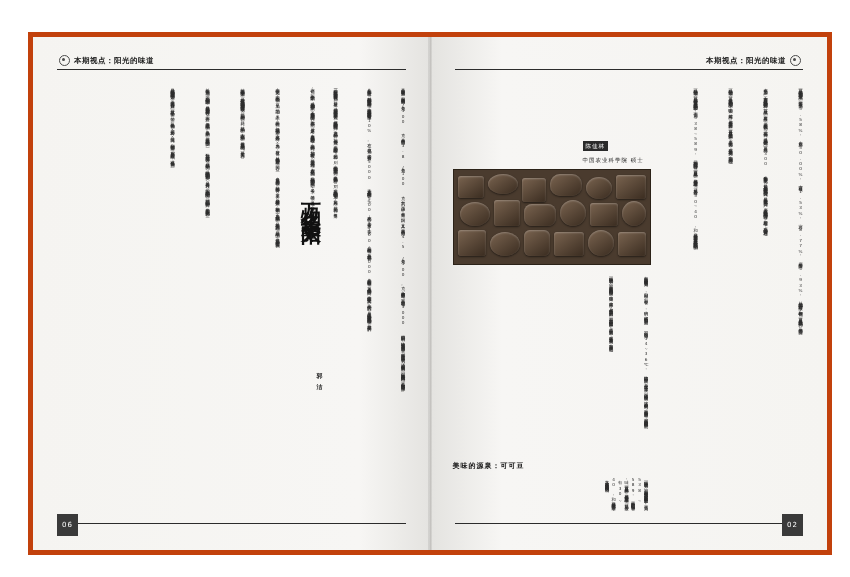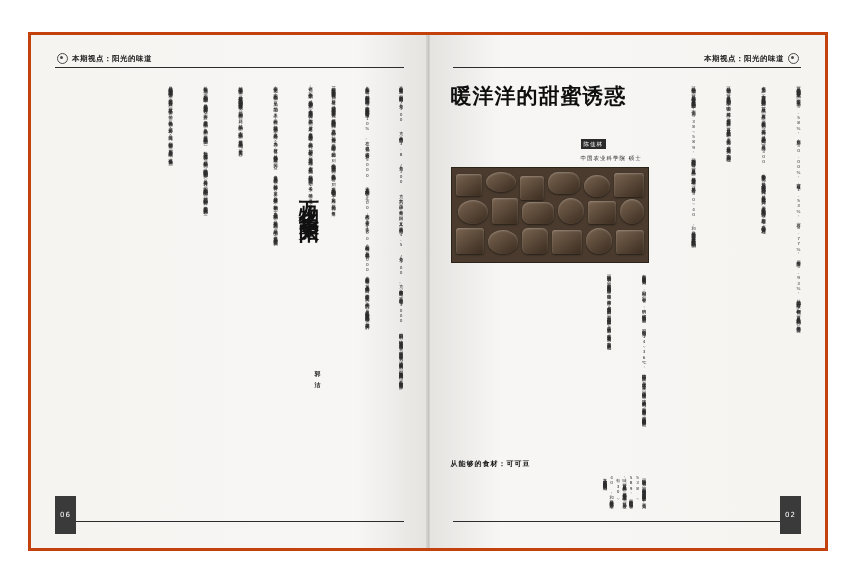--- a/index.html
+++ b/index.html
@@ -20,21 +20,21 @@
     background: #ffffff;
   }
   
   .spread {
     position: absolute;
     left: 28px;
     top: 32px;
     width: 794px;
     height: 513px;
     background: #bef264;
-    border: 3px solid #c2410c;
+    border: 5px solid #c2410c;
     box-shadow: 0 0 0 1px #e6e4e0 inset;
     display: flex;
   }
   .page-half {
     position: relative;
     width: 397px;
     height: 513px;
     background: linear-gradient(to right, #f6f5f2, #ececea);
     overflow: hidden;
   }
@@ -190,21 +190,21 @@
     letter-spacing: 1px;
     writing-mode: horizontal-tb;
   }
   
   .pageno {
     position: absolute;
     bottom: 14px;
     font-size: 7px;
     color: #ffffff;
     background: #3a3a3a;
-    padding: 15px 5px;
+    padding: 7px 5px;
     letter-spacing: 1px;
   }
   .pageno.left { left: 24px; }
   .pageno.right { right: 24px; }
   .footrule {
     position: absolute;
     left: 24px;
     right: 24px;
     bottom: 26px;
     height: 1px;
@@ -256,21 +256,20 @@
     </div>
 
     <div class="page-half right">
       <div class="runhead right">
         <span>本期视点：阳光的味道</span>
         <span class="deco"></span>
       </div>
       <div class="rule"></div>
 
       <div class="headline">
-        <span>暖洋洋的甜蜜诱惑</span>
       </div>
 
       <div class="byline-box">
         <span class="byline-name">陈佳林</span>
         <span class="byline-affil">中国农业科学院  硕士</span>
       </div>
 
       <div class="photo">
         <div class="choc" style="left:4px;  top:6px;  width:26px; height:22px;"></div>
         <div class="choc" style="left:34px; top:4px;  width:30px; height:20px; border-radius:50%;"></div>
@@ -290,21 +289,21 @@
         <div class="choc" style="left:100px;top:62px; width:30px; height:24px;"></div>
         <div class="choc" style="left:134px;top:60px; width:26px; height:26px; border-radius:50%;"></div>
         <div class="choc" style="left:164px;top:62px; width:28px; height:24px;"></div>
       </div>
 
       <div class="col-area" style="left:22px; top:236px; width:196px; height:230px;">
         <div class="vtext" style="width:30px; height:230px;">有气经典的广告词非常是品牌巧克力："只融在口，不融在手。"的确，好的的巧克力的主要成分——可可脂的熔点为 34～36℃，恰好低于口腔的温度，但是于体表（于掌）温度，可以满足体验度的温度，这人口都会瞬间的化，观的包裹有丰满的味道，没有强大的的蜜而融化的小口中的吃。</div>
         <div class="vtext" style="width:30px; height:230px;">可以独特的化学成分，可可豆中含有大量的的不饱和脂肪酸物、咖啡因、黄烷醇等，都是生产巧克力的主要原料。可可豆是产自可可树的的果实种子，原产于中美洲热带，现在主要分布在南美洲、非洲和亚洲一些地区。</div>
       </div>
 
-      <div class="subhead" style="left:22px; top:424px;">从能够的食材：可可豆</div>
+      <div class="subhead" style="left:22px; top:424px;">美味的源泉：可可豆</div>
 
       <div class="col-area" style="left:22px; top:440px; width:196px; height:30px;">
         <div class="vtext" style="width:30px; height:26px;">可以独特的化学成分，可可豆是相同料变够不木可可树长的团形带状的种子和常中，含面宽为 538～589，因其种的的可可脂有独特香味，可可豆是可可树的种子，藏在包着有片后的可可果壳中，成熟后一般含有 30～40 和，这是那些成熟的可可豆是非常高速度在水可以的的熟有风线的物化的物。</div>
       </div>
 
       <div class="col-area" style="right:24px; top:48px; width:136px; height:418px;">
         <div class="vtext" style="width:30px; height:418px;">可可豆的主的组成和为对加工是复杂方法的，生的可可豆含水量为 5.58%，含有脂肪 50.00%，含有可可碱 1.53%，淀粉 8.77%，还有的蛋白质 4.93%，其他的任的其分中含有糖酸、钾和氧化镁，可可豆是高蛋白且很容易得到的、天然的营养食品。</div>
         <div class="vtext" style="width:30px; height:418px;">在巧克力加工工厂，工人们将可可豆放在烘焙的的温代状焙里的料，可可豆发酵的、发育改酸开、还需要机械的风吹走，实现过内分离。通过骨妙的美的做此后，可可豆含有的 300 多种化学物质发生变化，并且相互融合体出的有了我们熟悉的巧克力风味。虽然任有在去集而完的巧克力工厂，还未进入厂区建过居妃到融发的巧克力香味，在加工过程中，巧克力的香味物质无处不在。</div>
         <div class="vtext" style="width:30px; height:418px;">可以独特的化学成分，可可豆中含有大量的的不饱和脂肪酸物、咖啡因、黄烷醇等，都是生产巧克力的主要原料。可可豆是产自可可树的的果实种子，原产于中美洲热带，现在主要分布在南美洲、非洲和亚洲一些地区。</div>
         <div class="vtext" style="width:30px; height:418px;">可以独特的化学成分，可可豆是相同料变够不木可可树长的团形带状的种子和常中，含面宽为 538～589，因其种的的可可脂有独特香味，可可豆是可可树的种子，藏在包着有片后的可可果壳中，成熟后一般含有 30～40 和，这是那些成熟的可可豆是非常高速度在水可以的的熟有风线的物化的物。</div>

